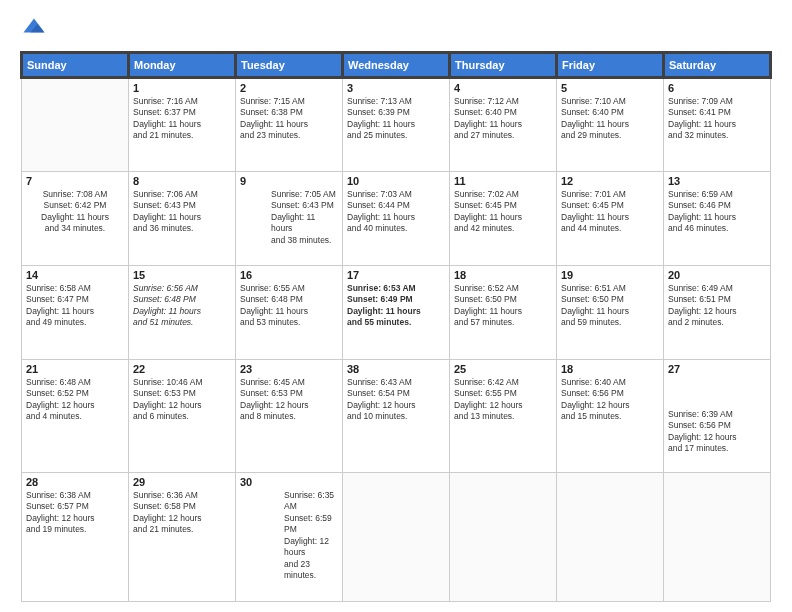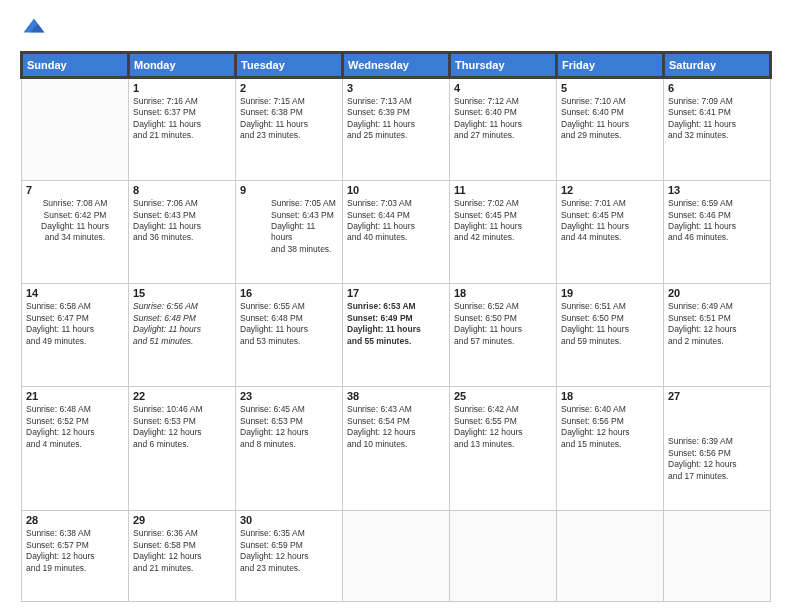--- a/index.html
+++ b/index.html
@@ -346,21 +346,21 @@
           </td>
           <td>
             <span class="day-num">29</span>
             <div class="day-info" style="white-space: pre-line;">Sunrise: 6:36 AM
 Sunset: 6:58 PM
 Daylight: 12 hours
 and 21 minutes.</div>
           </td>
           <td>
             <span class="day-num">30</span>
-            <div class="day-info" style="white-space: pre-line;">Sunrise: 6:35 AM
+            <div class="day-info" style="white-space: pre-line; margin-left: 44px;">Sunrise: 6:35 AM
 Sunset: 6:59 PM
 Daylight: 12 hours
 and 23 minutes.</div>
           </td>
           <td class="empty-cell"></td>
           <td class="empty-cell"></td>
           <td class="empty-cell"></td>
           <td class="empty-cell"></td>
         </tr>
       </tbody>

